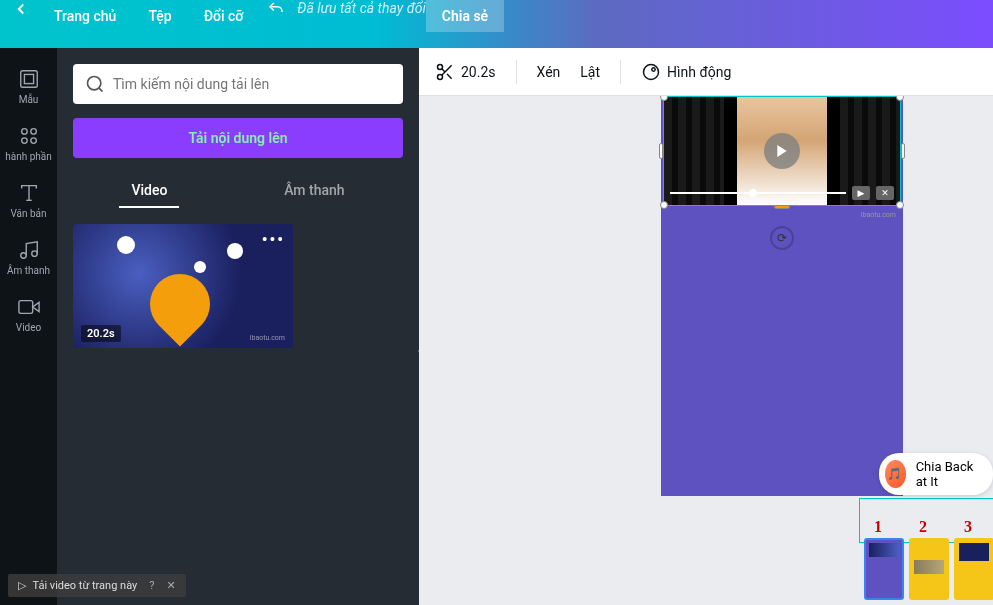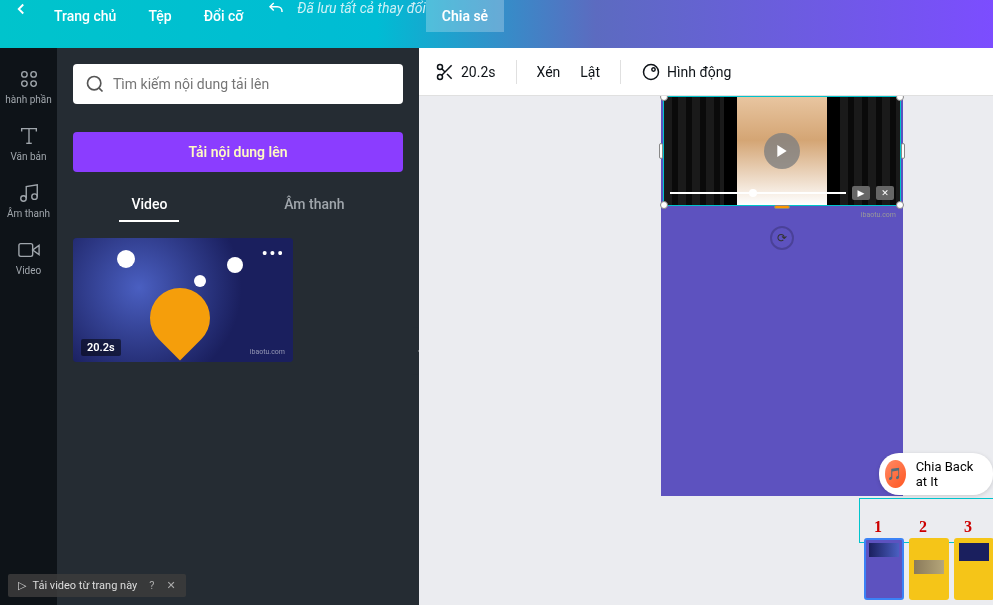--- a/index.html
+++ b/index.html
@@ -10,24 +10,24 @@
 .header .undo{margin:0 8px}
 .header .saved{opacity:.8;font-style:italic;margin-left:4px}
 .header .title{flex:1;text-align:center;font-weight:600;font-size:15px}
 .header .share{background:rgba(255,255,255,.25);padding:8px 16px;border-radius:0;font-weight:600}
 .main{display:flex;height:557px}
 .rail{width:57px;background:#0e1318;display:flex;flex-direction:column;align-items:center;padding-top:10px;color:#a0a6ac;overflow:hidden}
 .rail-item{display:flex;flex-direction:column;align-items:center;padding:10px 0;font-size:10px;cursor:pointer;width:100%}
 .rail-item.active{color:#fff}
 .rail-item svg{width:22px;height:22px;margin-bottom:4px}
 .panel{width:362px;background:#252c33;padding:16px;display:flex;flex-direction:column;position:relative}
-.search-box{background:#fff;border-radius:4px;height:40px;display:flex;align-items:center;padding:0 12px;margin-bottom:28px}
+.search-box{background:#fff;border-radius:4px;height:40px;display:flex;align-items:center;padding:0 12px;margin-bottom:14px}
 .search-box svg{width:20px;height:20px;margin-right:8px;color:#555}
 .search-box input{border:none;outline:none;flex:1;font-size:14px;background:transparent}
-.upload-btn{background:#8b3dff;color:#fef9c3;height:40px;border-radius:4px;display:flex;align-items:center;justify-content:center;font-weight:600;font-size:14px;margin-bottom:16px;cursor:pointer}
+.upload-btn{background:#8b3dff;color:#86efac;height:40px;border-radius:4px;display:flex;align-items:center;justify-content:center;font-weight:600;font-size:14px;margin-bottom:16px;cursor:pointer}
 .tabs{display:flex;justify-content:space-around;color:#a0a6ac;font-size:14px;font-weight:500;margin-bottom:16px}
 .tab{padding:8px 12px;cursor:pointer}
 .tab.active{color:#fff;border-bottom:2px solid #fff}
 .media-thumb{width:220px;height:124px;background:#1a1f5e;border-radius:4px;position:relative;overflow:hidden;cursor:pointer}
 .media-thumb .dots{position:absolute;top:6px;right:8px;color:#fff;letter-spacing:2px;font-weight:bold}
 .media-thumb .dur{position:absolute;bottom:6px;left:8px;color:#fff;font-size:11px;font-weight:600;background:rgba(0,0,0,.5);padding:2px 6px;border-radius:2px}
 .media-thumb .wm{position:absolute;bottom:6px;right:8px;color:rgba(255,255,255,.5);font-size:7px}
 .abstract-bg{width:100%;height:100%;background:radial-gradient(circle at 30% 40%,#4a5fc1 0%,#1a1f5e 60%);position:relative;overflow:hidden}
 .abstract-bg::before{content:"";position:absolute;width:60px;height:60px;background:#f59e0b;border-radius:50% 50% 50% 0;top:40%;left:35%;transform:rotate(-45deg)}
 .abstract-bg .orb{position:absolute;border-radius:50%;background:#fff}
@@ -88,20 +88,27 @@
         <path d="M4 9h10a6 6 0 016 6v1"></path>
       </svg></span>
   <span class="saved">Đã lưu tất cả thay đổi</span>
   <span class="share">Chia sẻ</span>
 </div>
 
 <div class="main">
   <div class="rail">
     <div class="rail-item">
         <svg viewBox="0 0 24 24" fill="none" stroke="currentColor" stroke-width="1.5">
+          <rect x="3" y="3" width="18" height="18" rx="2"></rect>
+          <rect x="7" y="7" width="10" height="10"></rect>
+        </svg>
+        <span>Mẫu</span>
+      </div>
+    <div class="rail-item">
+        <svg viewBox="0 0 24 24" fill="none" stroke="currentColor" stroke-width="1.5">
           <circle cx="7" cy="7" r="3"></circle>
           <circle cx="17" cy="7" r="3"></circle>
           <circle cx="7" cy="17" r="3"></circle>
           <circle cx="17" cy="17" r="3"></circle>
         </svg>
         <span>hành phần</span>
       </div>
     <div class="rail-item">
         <svg viewBox="0 0 24 24" fill="none" stroke="currentColor" stroke-width="1.5">
           <polyline points="4 7 4 4 20 4 20 7"></polyline>

